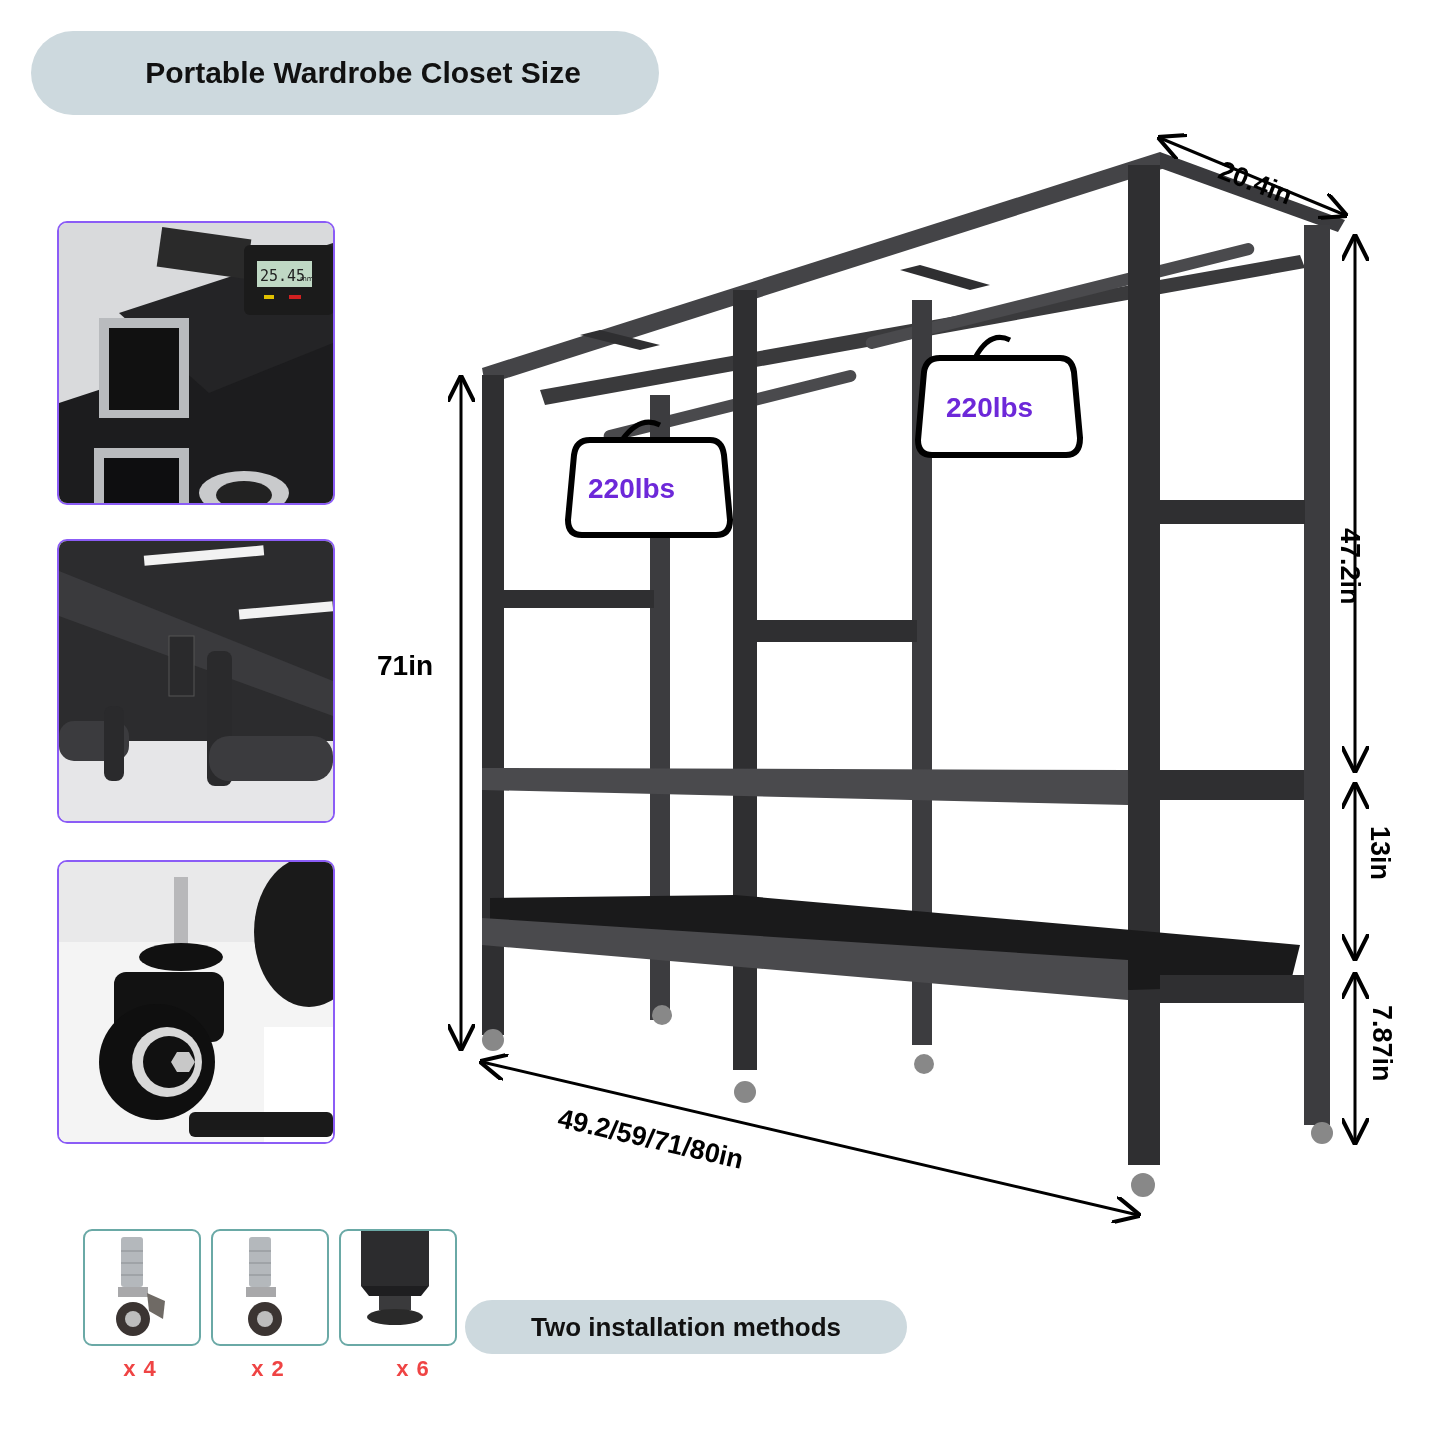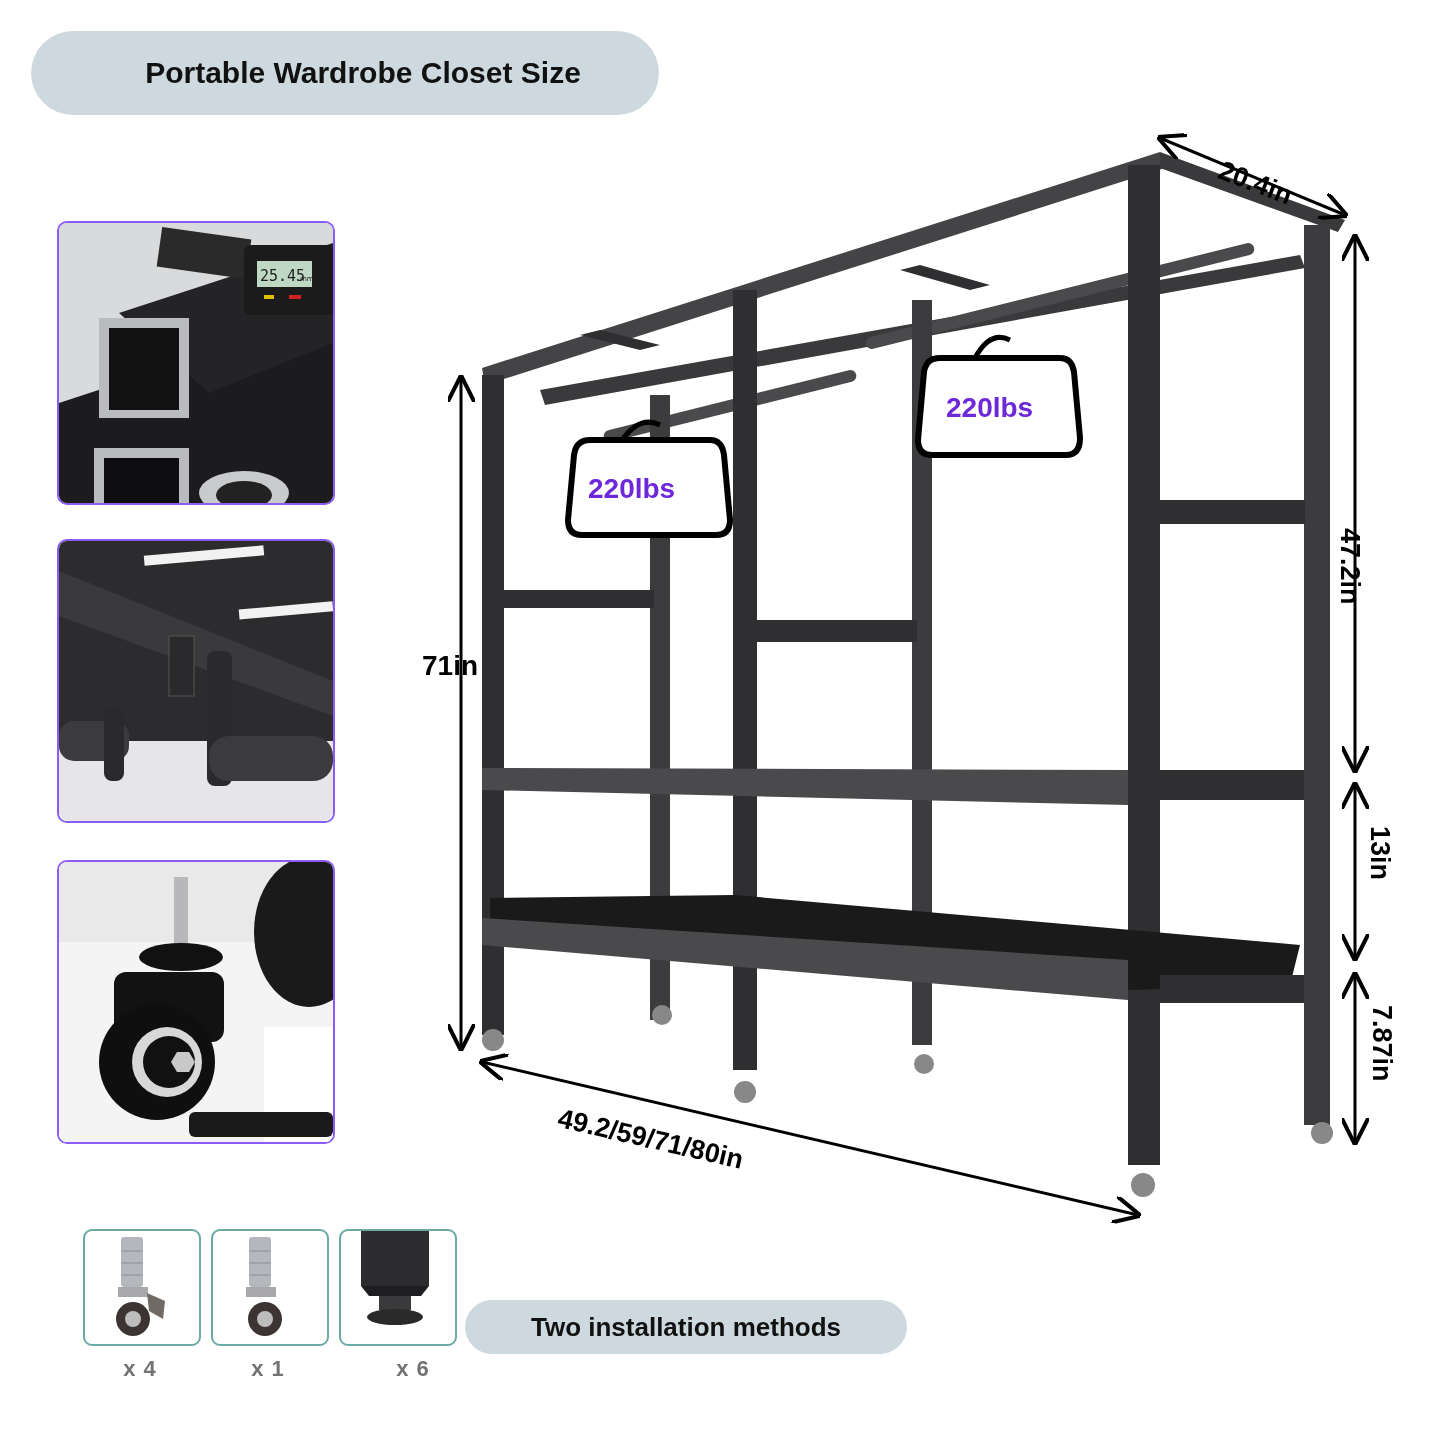--- a/index.html
+++ b/index.html
@@ -5,21 +5,21 @@
   html,body{margin:0;padding:0;background:#ffffff;}
   body{width:1445px;height:1445px;position:relative;overflow:hidden;font-family:"Liberation Sans","DejaVu Sans",sans-serif;}
   .pill{position:absolute;background:#cdd9de;border-radius:45px;display:flex;align-items:center;justify-content:center;font-weight:bold;color:#111;}
   .title-pill{left:31px;top:31px;width:628px;height:84px;font-size:30px;}
   .title-pill span{margin-left:36px;}
   .method-pill{left:465px;top:1300px;width:442px;height:54px;font-size:26px;}
   .thumb{position:absolute;left:57px;width:274px;height:280px;border:2px solid #8b5cf6;border-radius:10px;overflow:hidden;}
   .thumb svg{width:100%;height:100%;display:block;}
   .part{position:absolute;top:1229px;width:114px;height:113px;border:2px solid #6aa9a6;border-radius:9px;overflow:hidden;background:#fff;}
   .part svg{width:100%;height:100%;display:block;}
-  .qty{position:absolute;top:1356px;width:114px;text-align:center;font-size:22px;font-weight:bold;color:#737373;letter-spacing:1px;}
+  .qty{position:absolute;top:1356px;width:114px;text-align:center;font-size:22px;font-weight:bold;color:#ef4444;letter-spacing:1px;}
   .dim{position:absolute;font-weight:bold;color:#000;font-size:27px;white-space:nowrap;}
   .weight-tag{position:absolute;font-weight:bold;font-size:28px;color:#6d28d9;}
   .main-svg{position:absolute;left:440px;top:120px;width:1000px;height:1110px;}
 </style>
 </head>
 <body>
 
 <div class="pill title-pill">
   <span>Portable Wardrobe Closet Size</span>
 </div>
@@ -130,21 +130,21 @@
   <line x1="482" y1="1062" x2="1138" y2="1215" stroke="#000" stroke-width="3" marker-start="url(#arr)" marker-end="url(#arr)"></line>
   <line x1="1160" y1="138" x2="1345" y2="215" stroke="#000" stroke-width="3" marker-start="url(#arr)" marker-end="url(#arr)"></line>
   <line x1="1355" y1="237" x2="1355" y2="770" stroke="#000" stroke-width="3" marker-start="url(#arr)" marker-end="url(#arr)"></line>
   <line x1="1355" y1="785" x2="1355" y2="958" stroke="#000" stroke-width="3" marker-start="url(#arr)" marker-end="url(#arr)"></line>
   <line x1="1355" y1="975" x2="1355" y2="1142" stroke="#000" stroke-width="3" marker-start="url(#arr)" marker-end="url(#arr)"></line>
 </svg>
 
 <div class="weight-tag" style="left:588px;top:473px;">220lbs</div>
 <div class="weight-tag" style="left:946px;top:392px;">220lbs</div>
 
-<div class="dim" style="left:377px;top:650px;font-size:28px;margin-left:45px;">71in</div>
+<div class="dim" style="left:377px;top:650px;font-size:28px;">71in</div>
 <div class="dim" style="left:1225px;top:155px;transform:rotate(21deg);transform-origin:left top;">20.4in</div>
 <div class="dim" style="left:562px;top:1103px;transform:rotate(13deg);transform-origin:left top;">49.2/59/71/80in</div>
 <div class="dim" style="left:1365px;top:528px;transform:rotate(90deg);transform-origin:left top;">47.2in</div>
 <div class="dim" style="left:1395px;top:826px;transform:rotate(90deg);transform-origin:left top;">13in</div>
 <div class="dim" style="left:1397px;top:1005px;transform:rotate(90deg);transform-origin:left top;">7.87in</div>
 
 <div class="part" style="left:83px;">
   <svg viewBox="0 0 114 113">
     <rect x="36" y="6" width="22" height="50" rx="3" fill="#b4b8bc"></rect>
     <line x1="36" y1="20" x2="58" y2="20" stroke="#8a8e92"></line>
@@ -162,21 +162,21 @@
   <svg viewBox="0 0 114 113">
     <rect x="36" y="6" width="22" height="50" rx="3" fill="#b4b8bc"></rect>
     <line x1="36" y1="20" x2="58" y2="20" stroke="#8a8e92"></line>
       <line x1="36" y1="32" x2="58" y2="32" stroke="#8a8e92"></line>
       <line x1="36" y1="44" x2="58" y2="44" stroke="#8a8e92"></line>
     <rect x="33" y="56" width="30" height="10" fill="#a8a8aa"></rect>
     <circle cx="52" cy="88" r="17" fill="#3b3432"></circle>
     <circle cx="52" cy="88" r="8" fill="#bdbdbd"></circle>
   </svg>
 </div>
-<div class="qty" style="left:211px;">x 1</div>
+<div class="qty" style="left:211px;">x 2</div>
 
 <div class="part" style="left:339px;">
   <svg viewBox="0 0 114 113">
     <rect x="20" y="0" width="68" height="55" fill="#2c2c2e"></rect>
     <polygon points="20,55 88,55 80,65 28,65" fill="#1e1e20"></polygon>
     <rect x="38" y="65" width="32" height="14" fill="#3a3a3c"></rect>
     <ellipse cx="54" cy="86" rx="28" ry="8" fill="#2a2a2a"></ellipse>
   </svg>
 </div>
 <div class="qty" style="left:356px;">x 6</div>

